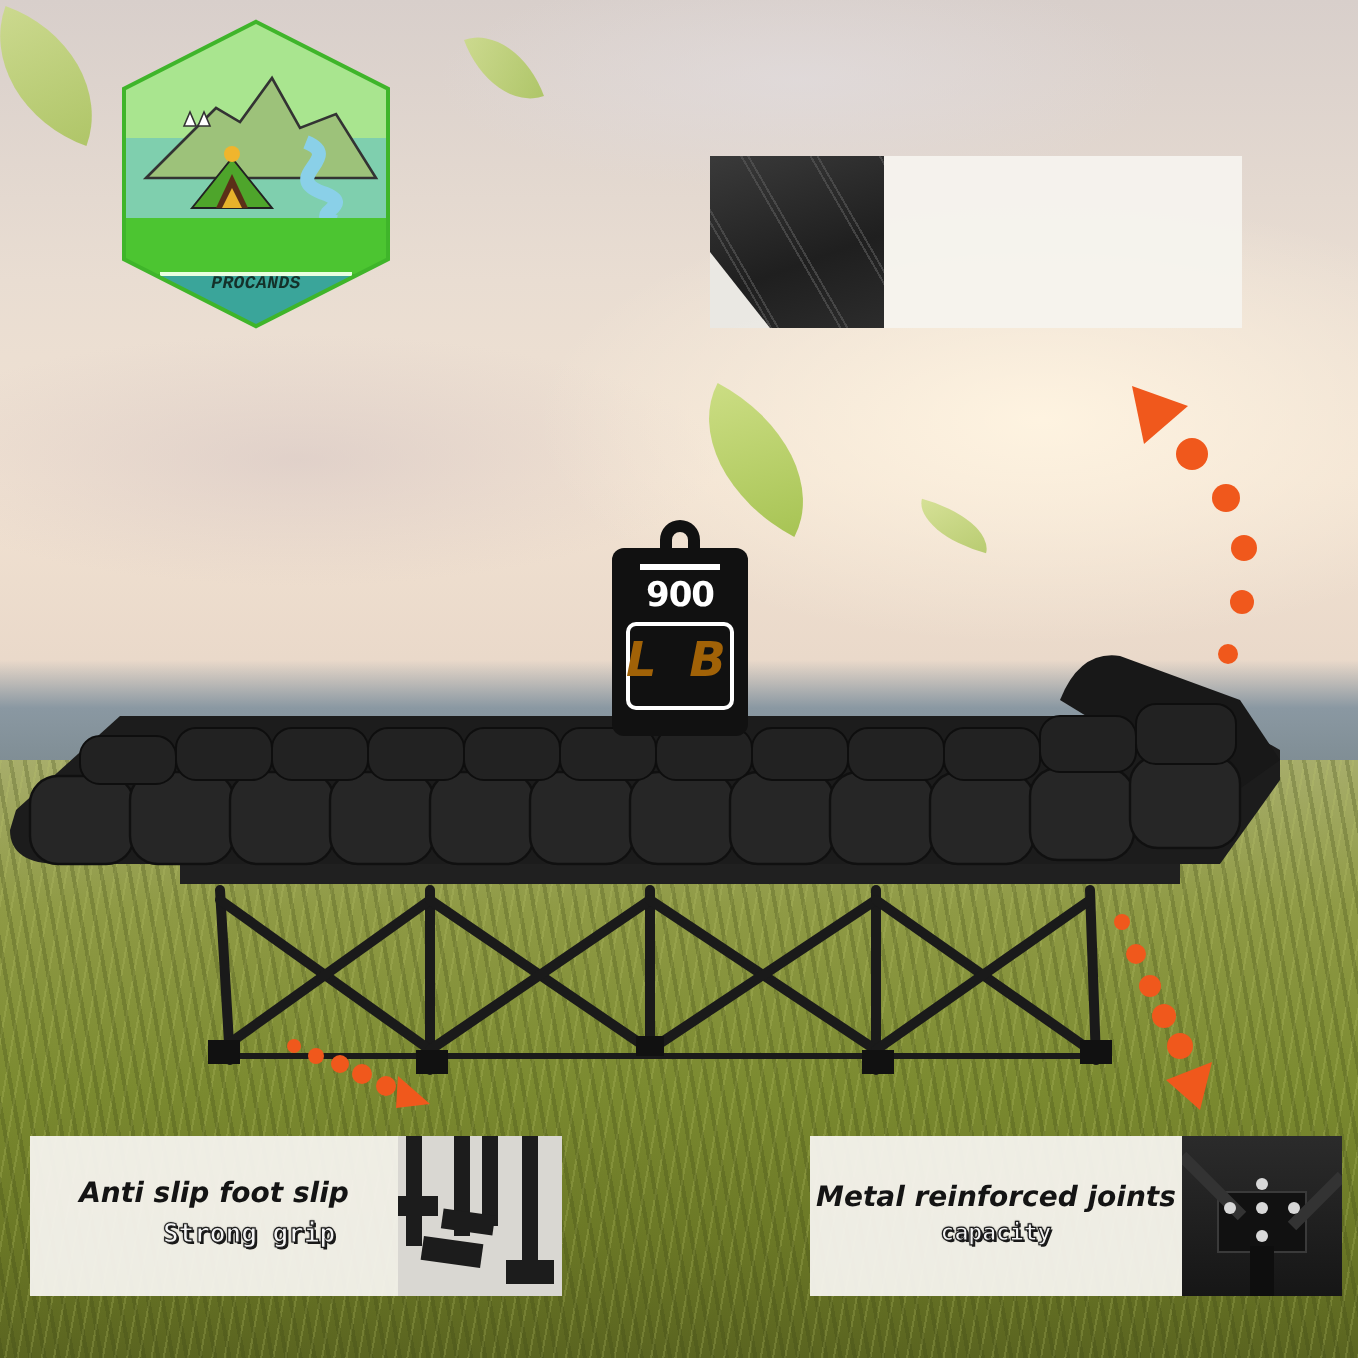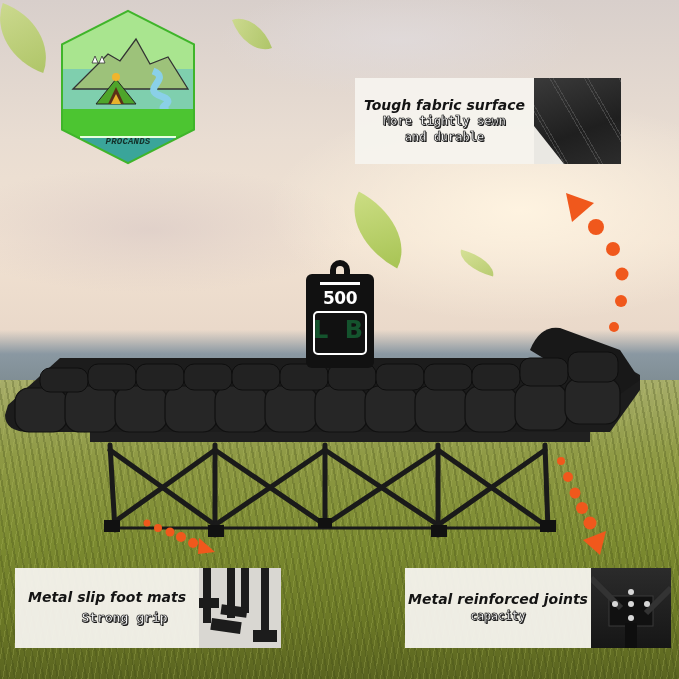--- a/index.html
+++ b/index.html
@@ -82,21 +82,21 @@
 
   
   .weight { position: absolute; left: 300px; top: 250px; width: 80px; height: 118px; }
   .weight svg { position: absolute; inset: 0; }
   .weight-num {
     position: absolute; left: 0; width: 80px; top: 38px; text-align: center;
     font-family: "DejaVu Sans", sans-serif; font-weight: bold; font-size: 17px; color: #ffffff; letter-spacing: -0.5px;
   }
   .weight-unit {
     position: absolute; left: 0; width: 80px; top: 66px; text-align: center;
-    font-family: "DejaVu Sans", sans-serif; font-weight: bold; font-size: 24px; color: #14532d; letter-spacing: 4px;
+    font-family: "DejaVu Sans", sans-serif; font-weight: bold; font-style: italic; font-size: 24px; color: #a16207; letter-spacing: 4px;
   }
 
   
   .cot { position: absolute; left: 0; top: 320px; width: 679px; height: 230px; }
 
   .dots { position: absolute; left: 0; top: 0; width: 679px; height: 679px; pointer-events: none; }
 </style>
 </head>
 <body>
 
@@ -130,25 +130,20 @@
         <path d="M34,54 l3,-7 l3,7 z M41,54 l3,-7 l3,7 z" fill="#fff" stroke="#333" stroke-width="0.8"></path>
         <rect x="0" y="100" width="140" height="28" fill="#4cc531"></rect>
         <polygon points="22,128 118,128 100,156 40,156" fill="#3aa59a"></polygon>
         <line x1="22" y1="128" x2="118" y2="128" stroke="#e8ffe0" stroke-width="2"></line>
       </g>
     </svg>
     <div class="badge-brand">PROCANDS</div>
   </div>
 
   <div class="callout" id="callout-fabric">
-    <div class="text">
-      <div class="title">Tough fabric surface</div>
-      <div class="sub">More tightly sewn</div>
-      <div class="sub">and durable</div>
-    </div>
     <div class="thumb"></div>
   </div>
 
   <svg class="cot" viewBox="0 0 679 230">
     <g stroke="#1a1a1a" stroke-width="5" fill="none" stroke-linecap="round">
 
       <line x1="110" y1="125" x2="115" y2="210"></line>
       <line x1="215" y1="125" x2="215" y2="215"></line>
       <line x1="325" y1="125" x2="325" y2="205"></line>
       <line x1="438" y1="125" x2="438" y2="215"></line>
@@ -204,21 +199,21 @@
     </g>
   </svg>
 
   <div class="weight">
     <svg width="80" height="118" viewBox="0 0 80 118">
       <path d="M30,20 a10,10 0 0,1 20,0 v4 h-6 v-4 a4,4 0 0,0 -8,0 v4 h-6 z" fill="#111"></path>
       <rect x="6" y="24" width="68" height="94" rx="6" fill="#111"></rect>
       <rect x="20" y="32" width="40" height="3" fill="#fff"></rect>
       <rect x="14" y="62" width="52" height="42" rx="4" fill="none" stroke="#fff" stroke-width="2"></rect>
     </svg>
-    <div class="weight-num">500</div>
+    <div class="weight-num">900</div>
     <div class="weight-unit">L B</div>
   </div>
 
   <svg class="dots" viewBox="0 0 679 679">
     <g fill="#f0581c">
       <polygon points="566,193 594,203 572,222"></polygon>
       <circle cx="596" cy="227" r="8"></circle>
       <circle cx="613" cy="249" r="7"></circle>
       <circle cx="622" cy="274" r="6.5"></circle>
       <circle cx="621" cy="301" r="6"></circle>
@@ -235,21 +230,21 @@
       <circle cx="158" cy="528" r="4"></circle>
       <circle cx="170" cy="532" r="4.5"></circle>
       <circle cx="181" cy="537" r="5"></circle>
       <circle cx="193" cy="543" r="5"></circle>
       <polygon points="199,538 215,552 198,554"></polygon>
     </g>
   </svg>
 
   <div class="callout" id="callout-foot">
     <div class="text">
-      <div class="title">Metal slip foot mats</div>
+      <div class="title">Anti slip foot slip</div>
       <div class="sub">Strong grip</div>
     </div>
     <div class="thumb">
       <svg width="82" height="80" viewBox="0 0 82 80">
         <g fill="#1c1c1c">
           <rect x="4" y="0" width="8" height="55"></rect>
           <rect x="28" y="0" width="8" height="50"></rect>
           <rect x="42" y="0" width="8" height="45"></rect>
           <rect x="62" y="0" width="8" height="62"></rect>
           <rect x="0" y="30" width="20" height="10"></rect>

